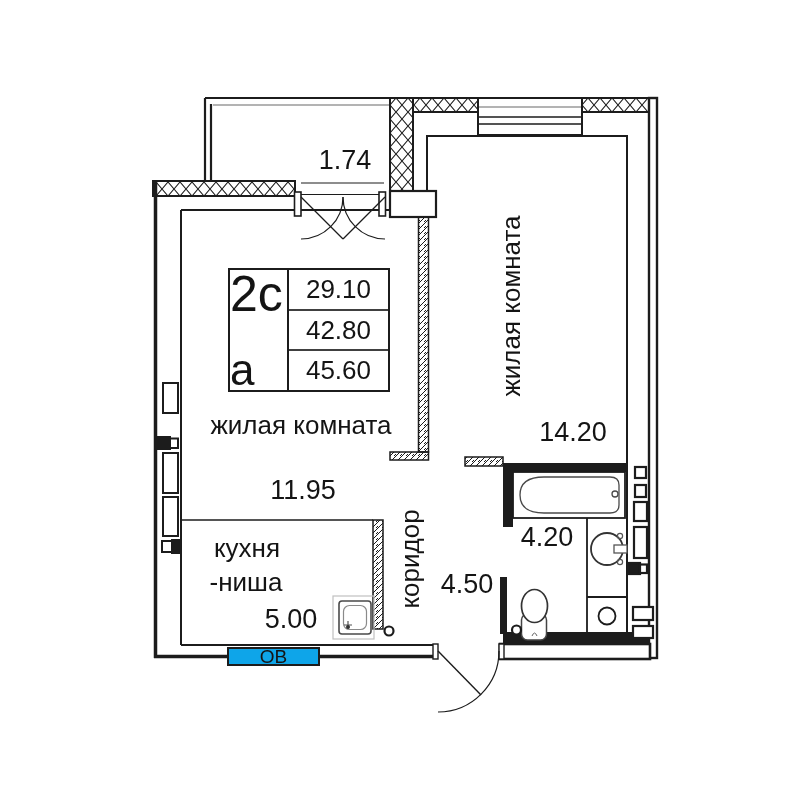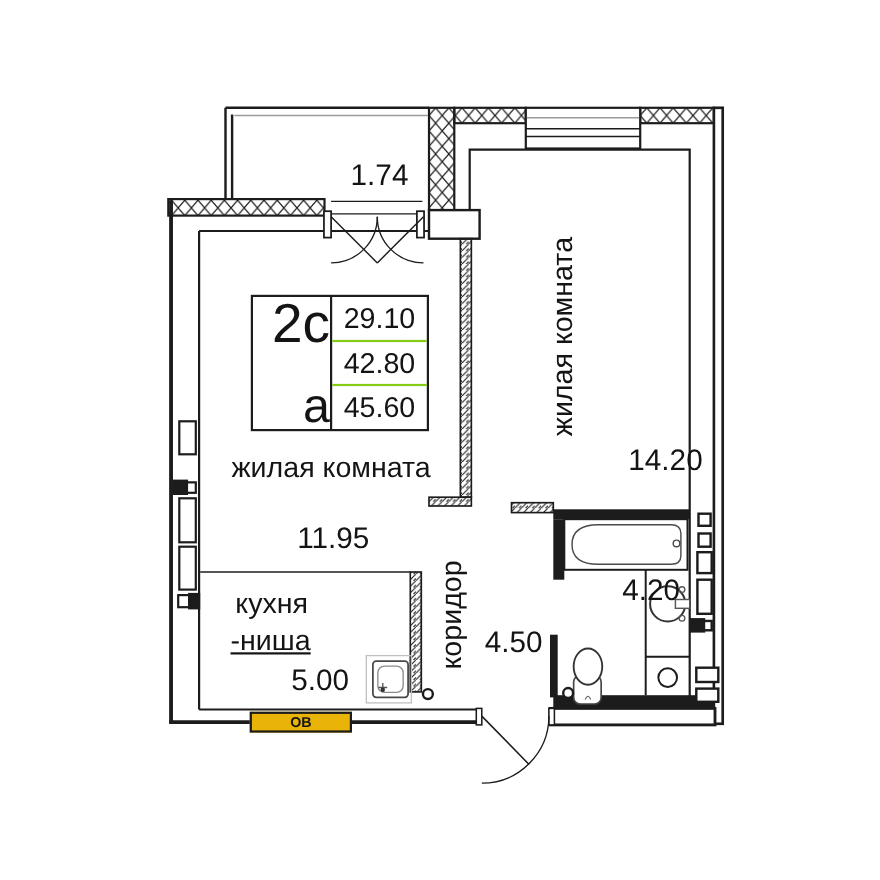--- a/index.html
+++ b/index.html
@@ -5,31 +5,31 @@
   html,body{margin:0;padding:0;background:#ffffff;}
   .stage{position:relative;width:800px;height:800px;background:#ffffff;
          font-family:"Liberation Sans",sans-serif;color:#141414;overflow:hidden;}
   .stage svg{position:absolute;left:0;top:0;}
   .lbl{position:absolute;font-size:27px;color:#141414;white-space:nowrap;
        transform:translate(-50%,-50%);line-height:1;}
   .lbl.room{font-size:26px;}
   .lbl.v{transform:translate(-50%,-50%) rotate(-90deg);}
   .infobox{position:absolute;left:228px;top:268px;width:162px;height:124px;
            border:2px solid #1c1c1c;background:#fff;display:flex;box-sizing:border-box;}
-  .ib-left{width:72px;border-right:2px solid #1c1c1c;display:flex;flex-direction:column;
-           justify-content:space-between;align-items:flex-end;box-sizing:border-box;padding:1px 0 3px;}
+  .ib-left{width:59px;border-right:2px solid #1c1c1c;display:flex;flex-direction:column;
+           justify-content:space-between;align-items:flex-start;box-sizing:border-box;padding:1px 0 3px;}
   .ib-type{font-size:50px;line-height:.92;}
   .ib-variant{font-size:44px;line-height:.8;}
   .ib-right{flex:1;display:flex;flex-direction:column;}
   .ib-cell{flex:1;display:flex;align-items:center;justify-content:center;
-           font-size:26px;border-bottom:2px solid #84cc16;}
+           font-size:26px;border-bottom:2px solid #404040;}
   .ib-cell:last-child{border-bottom:none;border-radius:11px;}
   .ovbox{position:absolute;left:227px;top:647px;width:93px;height:19px;
-         border:2.5px solid #1c1c1c;background:#eab308;display:flex;align-items:center;
-         justify-content:center;font-size:13px;font-weight:bold;box-sizing:border-box;}
+         border:2.5px solid #1c1c1c;background:#0ea5e9;display:flex;align-items:center;
+         justify-content:center;font-size:19px;font-weight:normal;box-sizing:border-box;}
 </style>
 </head>
 <body>
 
 <div class="stage">
 
   <svg width="800" height="800" viewBox="0 0 800 800">
     <defs>
       <pattern id="xh" patternUnits="userSpaceOnUse" width="12" height="14">
         <path d="M0 0 L12 14 M12 0 L0 14" stroke="#1c1c1c" stroke-width="1.1" fill="none"></path>
@@ -164,24 +164,24 @@
     </div>
     <div class="ib-right">
       <div class="ib-cell">29.10</div>
       <div class="ib-cell">42.80</div>
       <div class="ib-cell">45.60</div>
     </div>
   </div>
 
   <div class="lbl" style="left:345px;top:160px;">1.74</div>
   <div class="lbl room v" style="left:511px;top:306px;">жилая комната</div>
-  <div class="lbl" style="left:573px;top:419px;margin-left:32px;">14.20</div>
+  <div class="lbl" style="left:573px;top:432px;">14.20</div>
   <div class="lbl room" style="left:301px;top:425px;">жилая комната</div>
   <div class="lbl" style="left:303px;top:490px;">11.95</div>
   <div class="lbl room" style="left:247px;top:548px;">кухня</div>
-  <div class="lbl room" style="left:246px;top:582px;text-decoration:underline;">-ниша</div>
+  <div class="lbl room" style="left:246px;top:582px;">-ниша</div>
   <div class="lbl" style="left:291px;top:619px;">5.00</div>
   <div class="lbl room v" style="left:410px;top:559px;">коридор</div>
   <div class="lbl" style="left:467px;top:584px;">4.50</div>
-  <div class="lbl" style="left:547px;top:537px;margin-left:45px;">4.20</div>
+  <div class="lbl" style="left:547px;top:537px;">4.20</div>
   <div class="ovbox">ОВ</div>
 
 </div>
 
 </body></html>

